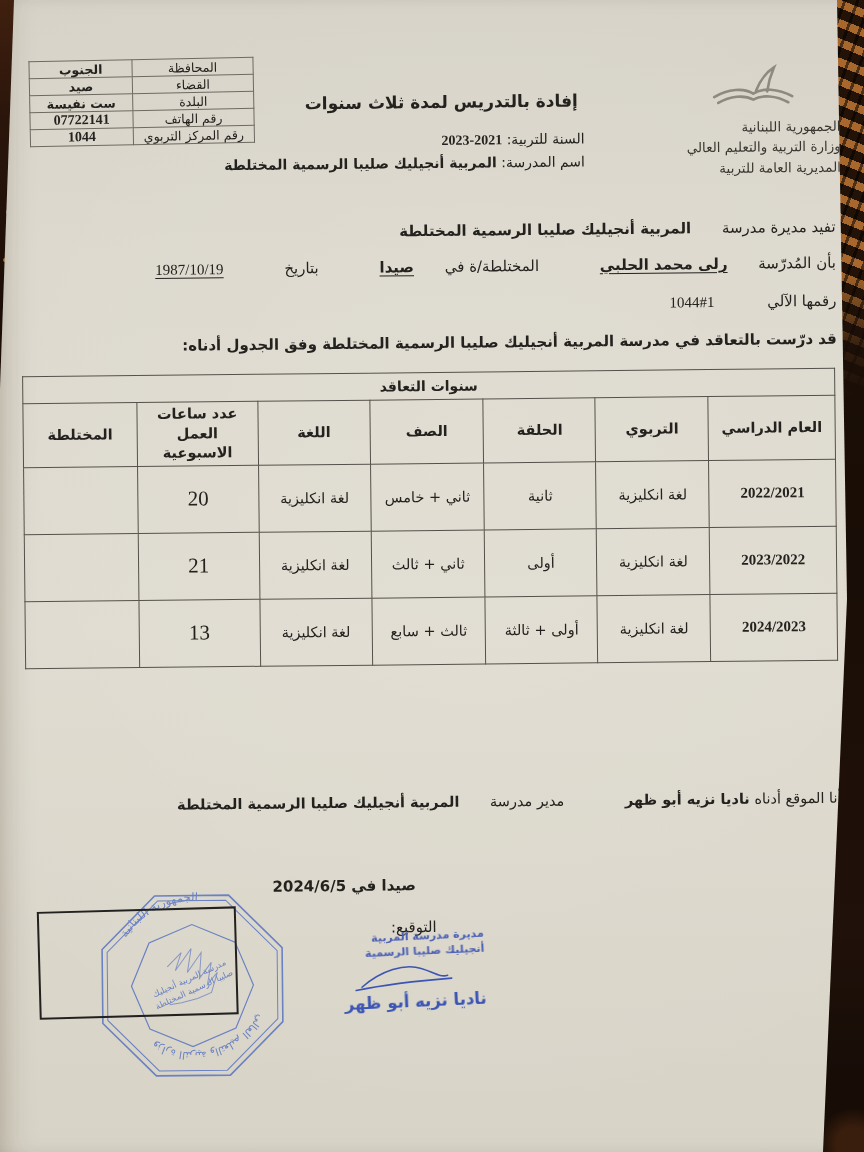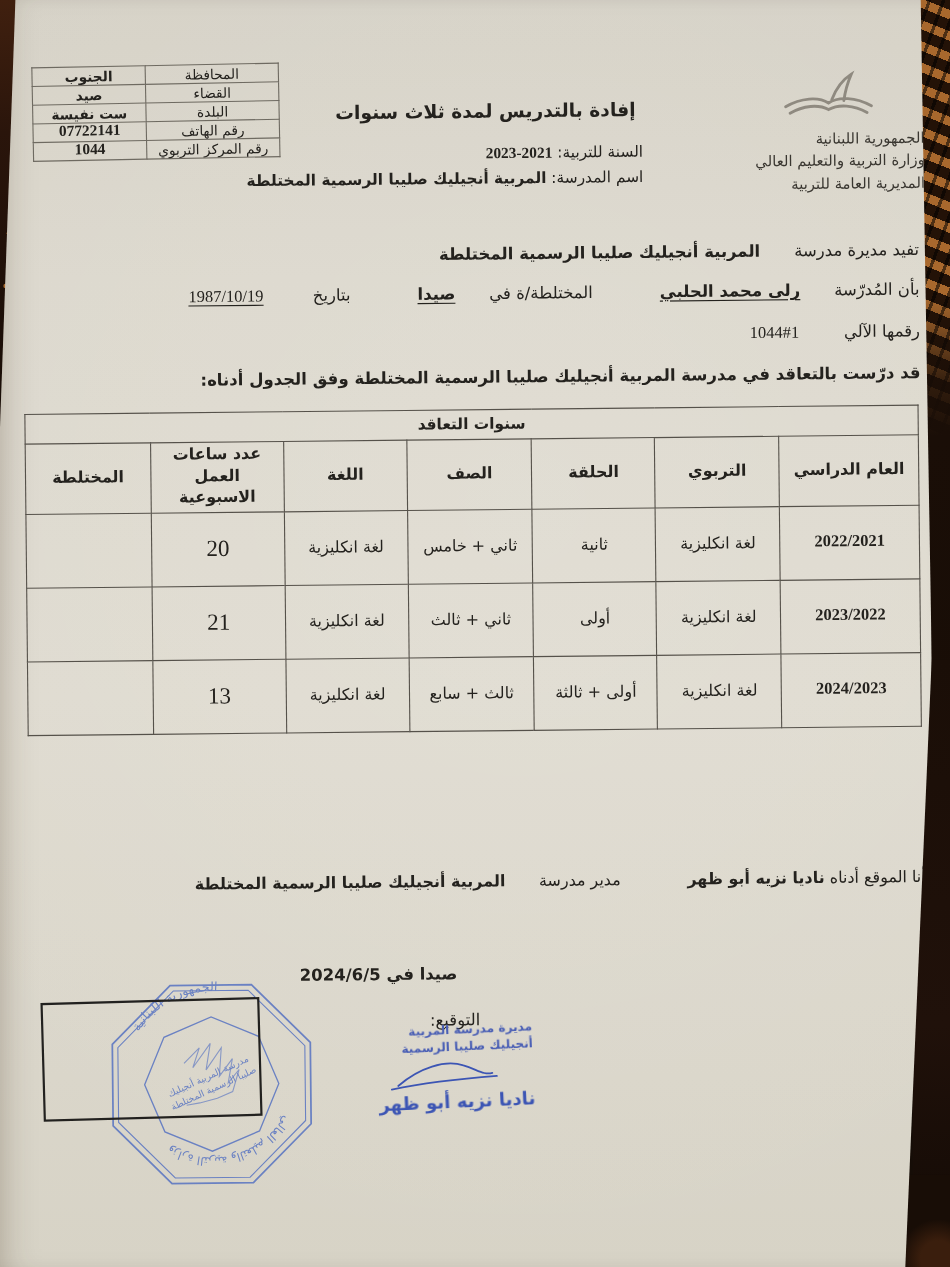--- a/index.html
+++ b/index.html
@@ -49,21 +49,21 @@
   .title{position:absolute;left:283px;top:92px;width:324px;text-align:center;
     font-weight:700;font-size:17px;}
   .head-lines{position:absolute;right:276px;top:129px;width:380px;direction:rtl;
     text-align:right;font-size:14px;line-height:23px;}
   .head-lines b{font-weight:700;}
 
   
   .bodyblock{position:absolute;left:26px;right:26px;top:0;height:0;direction:rtl;font-size:15px;}
   .bline{position:absolute;right:0;white-space:nowrap;}
   .b1{top:222px;}  .b2{top:258px;} .b3{top:296px;} .b4{top:334px;font-weight:700;}
-  .gap1{margin-left:26px;} .gap2{margin-left:40px;} .gap3{margin-left:56px;} .gap4{margin-left:36px;}
+  .gap1{margin-left:26px;} .gap2{margin-left:56px;} .gap3{margin-left:56px;} .gap4{margin-left:48px;}
   .bu{font-weight:700;text-decoration:underline;text-underline-offset:3px;}
   .bnum{font-family:"Liberation Serif",serif;font-weight:400;}
 
   
   .ctable{position:absolute;left:23px;top:372px;width:813px;border-collapse:collapse;
     direction:rtl;table-layout:fixed;}
   .ctable td,.ctable th{border:1px solid #55514a;text-align:center;vertical-align:middle;
     font-size:14.5px;padding:2px 4px;}
   .ctable .ttl{height:22px;font-weight:700;font-size:14px;}
   .ctable thead th{height:48px;font-weight:700;line-height:1.35;}

